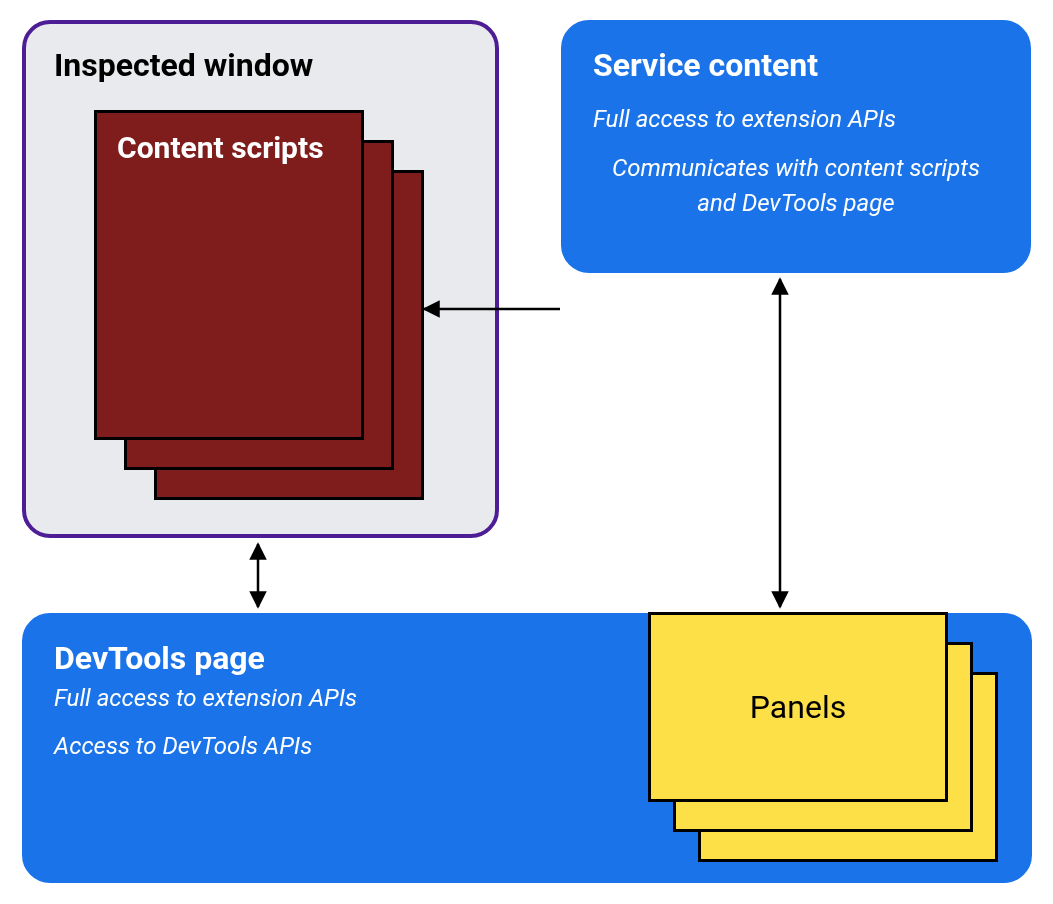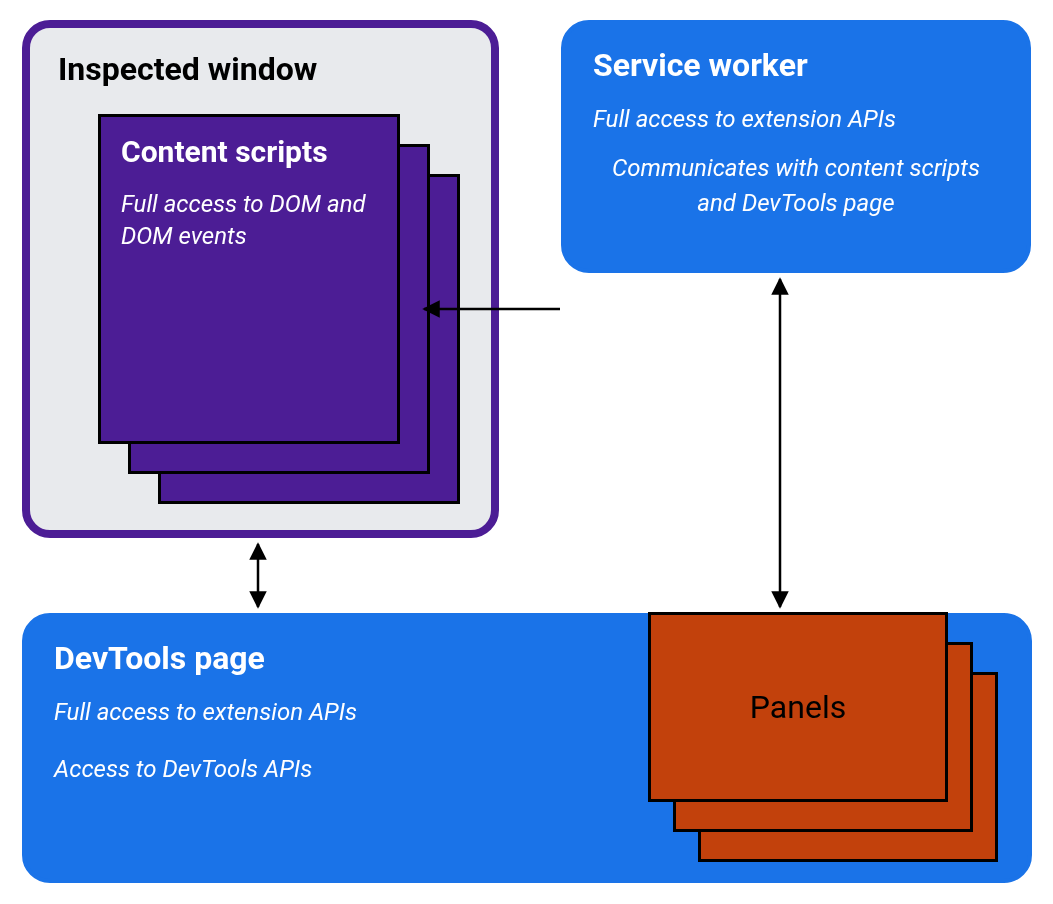--- a/index.html
+++ b/index.html
@@ -17,44 +17,44 @@
     }
 
     
     .inspected-window {
       position: absolute;
       left: 22px;
       top: 20px;
       width: 477px;
       height: 518px;
       background: #e8eaed;
-      border: 8px solid #4c1d95;
+      border: 4px solid #4c1d95;
       border-radius: 28px;
       padding: 22px 28px;
     }
     .inspected-window .title {
       font-size: 32px;
       font-weight: 700;
       color: #000;
       margin-bottom: 14px;
     }
 
     
     .content-scripts-stack {
       position: relative;
       left: 40px;
       top: 12px;
       width: 320px;
       height: 400px;
     }
     .cs-card {
       position: absolute;
-      width: 302px;
+      width: 270px;
       height: 330px;
-      background: #4c1d95;
+      background: #7f1d1d;
       border: 3px solid #000;
     }
     .cs-card.c1 { left: 60px; top: 60px; }
     .cs-card.c2 { left: 30px; top: 30px; }
     .cs-card.c3 { left: 0; top: 0; padding: 18px 20px; }
     .cs-card .cs-title {
       font-size: 30px;
       font-weight: 700;
       color: #fff;
       line-height: 1.15;
@@ -104,44 +104,44 @@
       height: 270px;
       background: #1a73e8;
       border: 4px solid #1a73e8;
       border-radius: 28px;
       padding: 22px 28px;
       color: #fff;
     }
     .devtools-page .title {
       font-size: 32px;
       font-weight: 700;
-      margin-bottom: 18px;
+      margin-bottom: 4px;
     }
     .devtools-page .desc {
       font-size: 24px;
       font-style: italic;
       line-height: 1.45;
     }
     .devtools-page .desc + .desc {
-      margin-top: 22px;
+      margin-top: 13px;
     }
 
     
     .panels-stack {
       position: absolute;
       right: 30px;
       top: -5px;
       width: 350px;
       height: 260px;
     }
     .panel-card {
       position: absolute;
       width: 300px;
       height: 190px;
-      background: #c2410c;
+      background: #fde047;
       border: 3px solid #000;
     }
     .panel-card.p1 { left: 50px; top: 60px; }
     .panel-card.p2 { left: 25px; top: 30px; }
     .panel-card.p3 { left: 0; top: 0; display: flex; align-items: center; justify-content: center; }
     .panel-card .panel-label {
       font-size: 32px;
       color: #000;
     }
 
@@ -160,27 +160,26 @@
 
 <div class="canvas">
 
   <div class="inspected-window">
     <div class="title">Inspected window</div>
     <div class="content-scripts-stack">
       <div class="cs-card c1"></div>
       <div class="cs-card c2"></div>
       <div class="cs-card c3">
         <div class="cs-title">Content scripts</div>
-        <div class="cs-desc">Full access to DOM and DOM events</div>
       </div>
     </div>
   </div>
 
   <div class="service-worker">
-    <div class="title">Service worker</div>
+    <div class="title">Service content</div>
     <div class="desc">Full access to extension APIs</div>
     <div class="desc">Communicates with content scripts and DevTools page</div>
   </div>
 
   <div class="devtools-page">
     <div class="title">DevTools page</div>
     <div class="desc">Full access to extension APIs</div>
     <div class="desc">Access to DevTools APIs</div>
 
     <div class="panels-stack">

